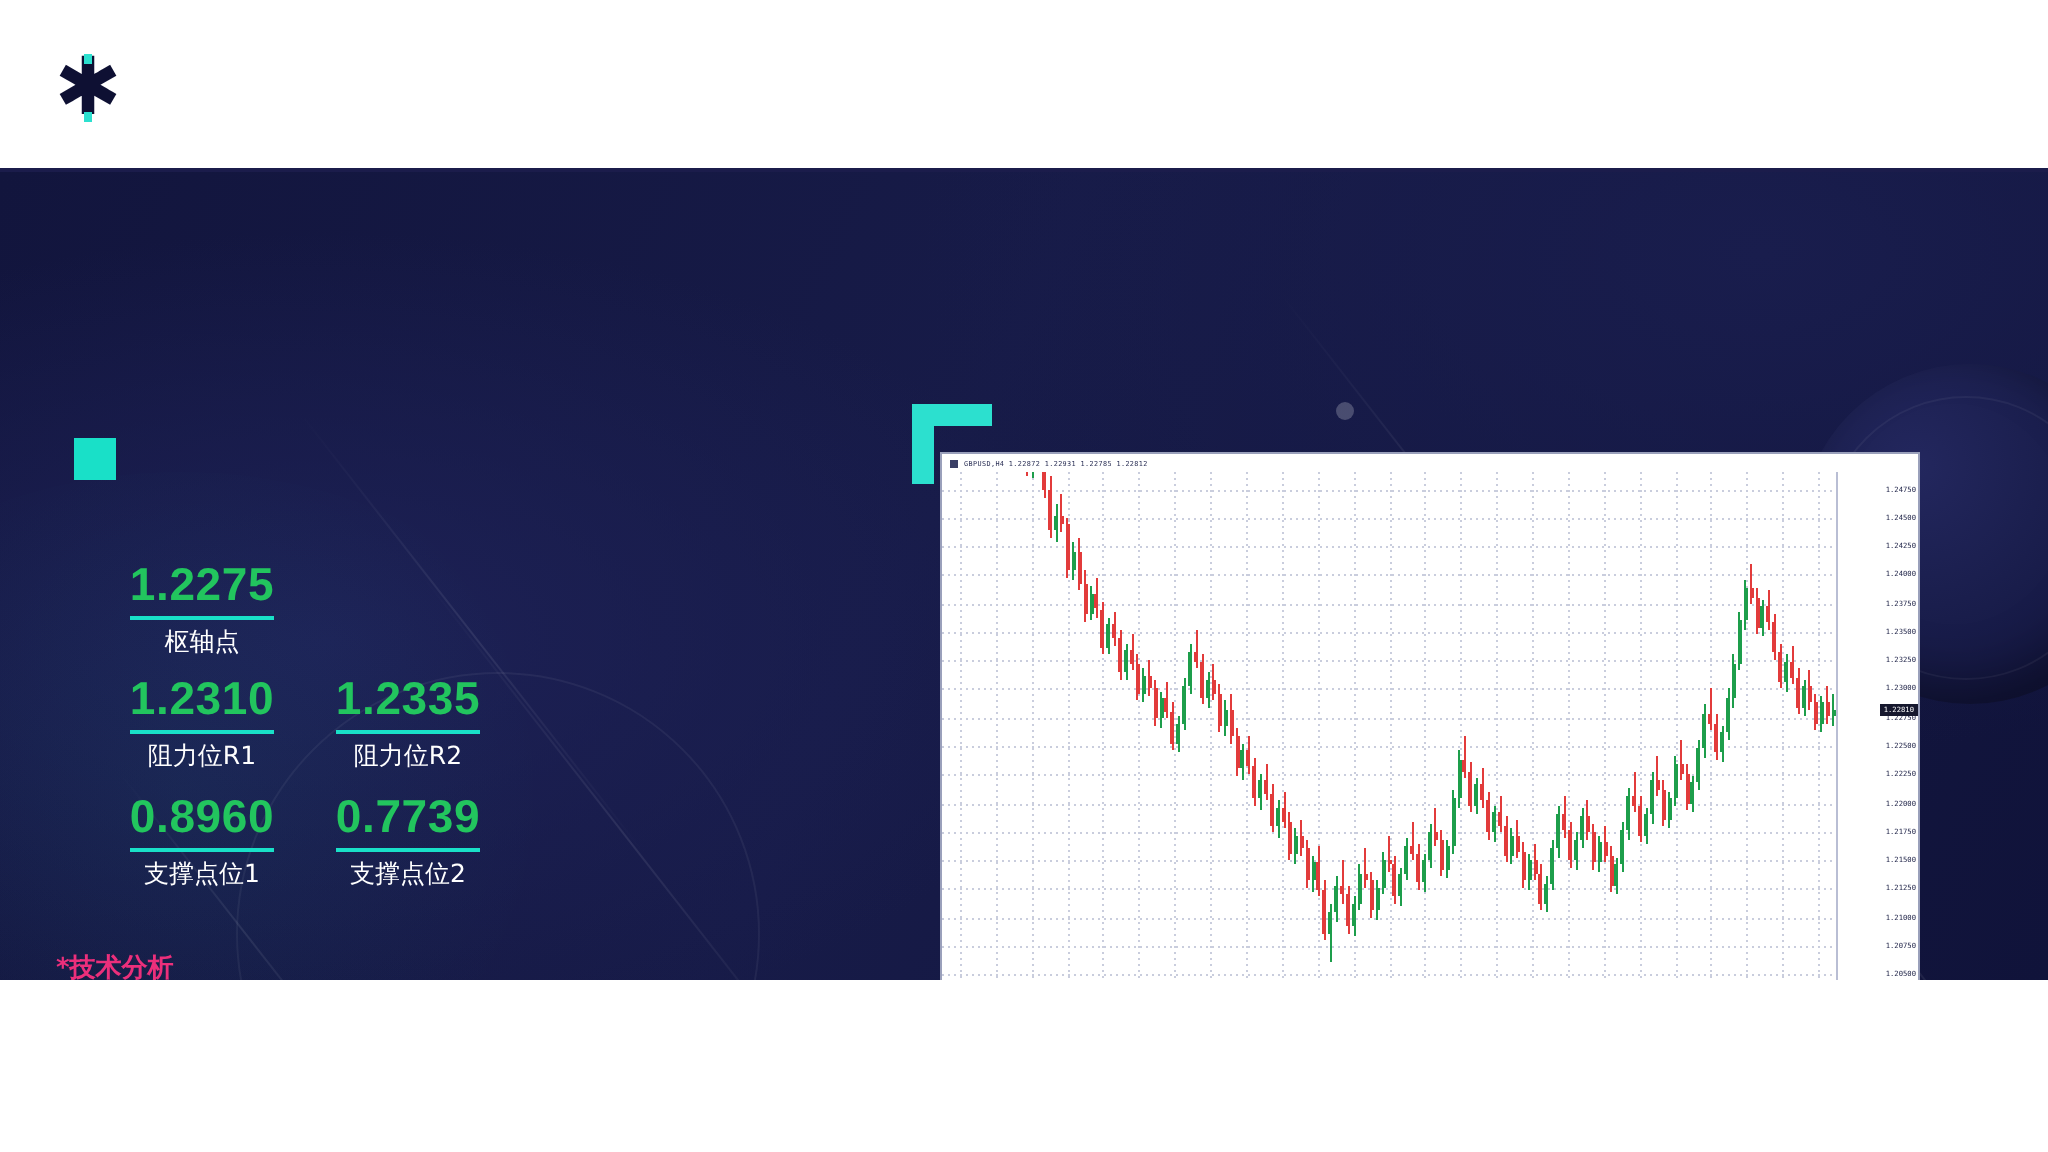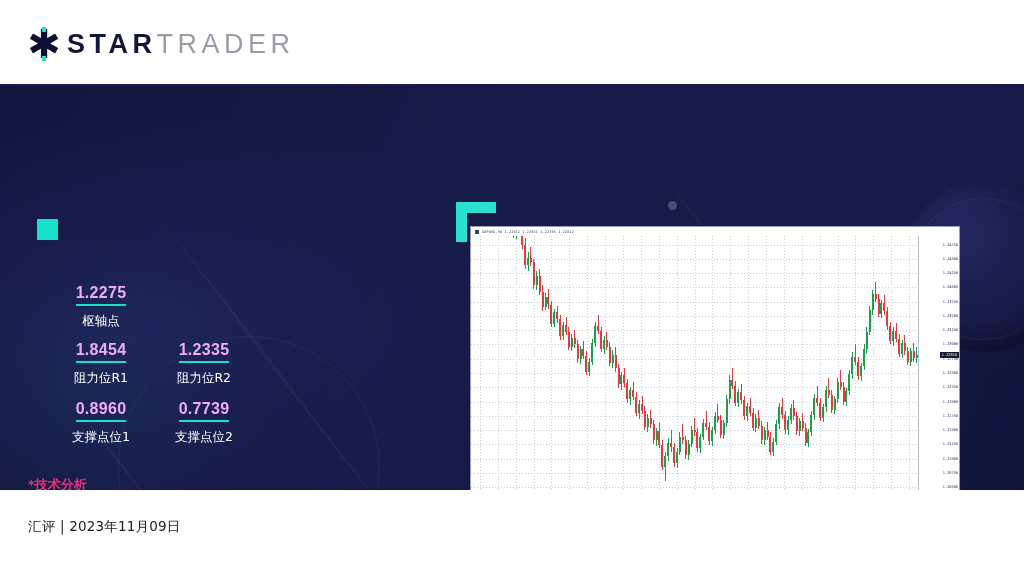--- a/index.html
+++ b/index.html
@@ -52,21 +52,21 @@
   .d1{left:668px;top:115px;width:9px;height:9px;}
   .d2{left:505px;top:205px;width:4px;height:4px;background:rgba(255,255,255,.14);}
 
   
   .pair-row{position:absolute;left:37px;top:133px;display:flex;align-items:center;}
   .pair-sq{width:21px;height:21px;background:#19e0c8;margin-right:14px;}
   .pair-name{color:#ffffff;font-size:35px;font-weight:700;letter-spacing:.6px;line-height:36px;}
 
   .levels{position:absolute;left:37px;top:189px;width:360px;}
   .lv{position:absolute;text-align:center;width:128px;}
-  .lv .val{color:#f0abfc;font-size:16px;font-weight:700;letter-spacing:.3px;line-height:27px;
+  .lv .val{color:#22c55e;font-size:23px;font-weight:700;letter-spacing:.3px;line-height:27px;
     display:inline-block;padding-bottom:2px;}
   .lv .val span.u{border-bottom:2px solid #19e0c8;padding-bottom:3px;}
   .lv .lbl{color:#ffffff;font-size:12.5px;margin-top:5px;line-height:15px;
     font-family:"DejaVu Sans","Liberation Sans",sans-serif;}
   .lv-pivot{left:0px;top:4px;}
   .lv-r1{left:0px;top:61px;}
   .lv-r2{left:103px;top:61px;}
   .lv-s1{left:0px;top:120px;}
   .lv-s2{left:103px;top:120px;}
 
@@ -119,23 +119,20 @@
 
 <div class="stage">
 
   <div class="header">
     <div class="logo">
       <div class="logo-mark">
         <div class="ast">✱</div>
         <div class="tick t"></div>
         <div class="tick b"></div>
       </div>
-      <div class="logo-text">
-        <span class="star">STAR</span><span class="trader">TRADER</span>
-      </div>
     </div>
     <div class="header-rule"></div>
   </div>
 
   <div class="main">
     <div class="bg-grad"></div>
     <div class="streak s1"></div>
     <div class="streak s2"></div>
     <div class="streak s3"></div>
     <div class="streak s4"></div>
@@ -150,21 +147,21 @@
     <div class="pair-row">
       <div class="pair-sq"></div>
     </div>
 
     <div class="levels">
       <div class="lv lv-pivot">
         <div class="val"><span class="u">1.2275</span></div>
         <div class="lbl">枢轴点</div>
       </div>
       <div class="lv lv-r1">
-        <div class="val"><span class="u">1.8454</span></div>
+        <div class="val"><span class="u">1.2310</span></div>
         <div class="lbl">阻力位R1</div>
       </div>
       <div class="lv lv-r2">
         <div class="val"><span class="u">1.2335</span></div>
         <div class="lbl">阻力位R2</div>
       </div>
       <div class="lv lv-s1">
         <div class="val"><span class="u">0.8960</span></div>
         <div class="lbl">支撑点位1</div>
       </div>
@@ -817,17 +814,14 @@
           <div class="ytick" style="top: 208.354px;">1.21250</div>
           <div class="ytick" style="top: 222.625px;">1.21000</div>
           <div class="ytick" style="top: 236.896px;">1.20750</div>
           <div class="ytick" style="top: 251.167px;">1.20500</div>
           <div class="ycur" style="top: 119.304px;">1.22810</div>
         </div>
 
     </div>
   </div>
 
-  <div class="footer">
-    <div class="footer-text">汇评 | 2023年11月09日</div>
-  </div>
 
 </div>
 
 </body></html>

